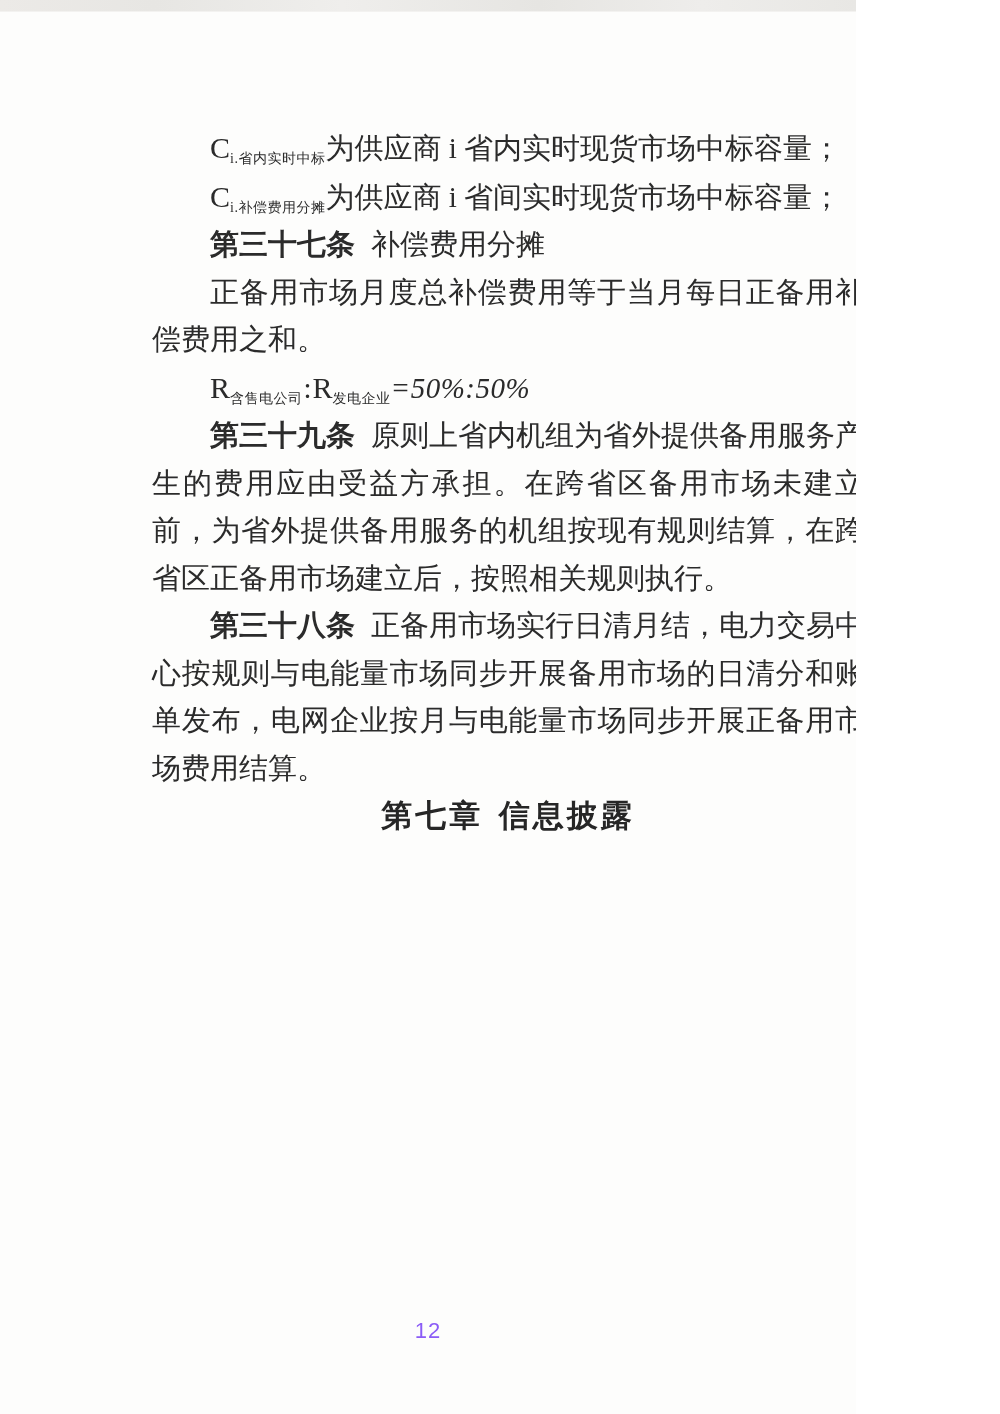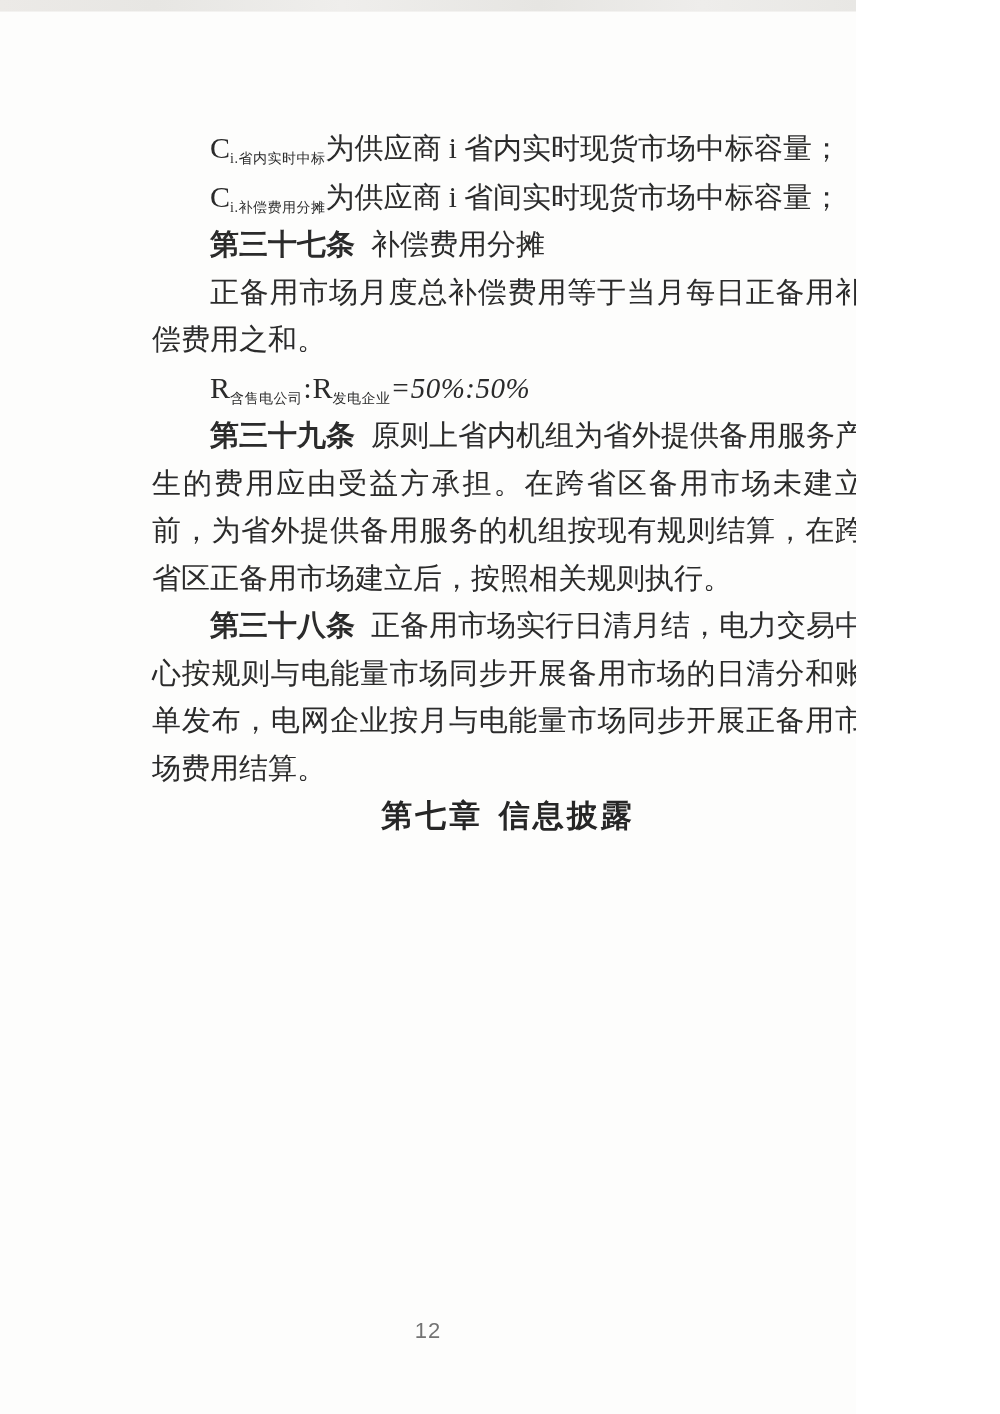--- a/index.html
+++ b/index.html
@@ -34,21 +34,21 @@
     text-align:center; text-indent:0;
     font-family:"Liberation Sans","DejaVu Sans",sans-serif;
     font-weight:bold; font-size:31px; line-height:47px;
     letter-spacing:3px; color:#262626;
   }
   .chapter .chapter-gap { display:inline-block; width:0.5em; }
   .page-number {
     position:absolute; bottom:70px; left:0; right:0;
     text-align:center;
     font-family:"Liberation Sans","DejaVu Sans",sans-serif;
-    font-size:22px; color:#737373; letter-spacing:1px;
+    font-size:22px; color:#8b5cf6; letter-spacing:1px;
   }
 </style>
 </head>
 <body>
 
 <div class="page">
   <div class="scan-edge-top"></div>
 
   <main class="doc">
 

